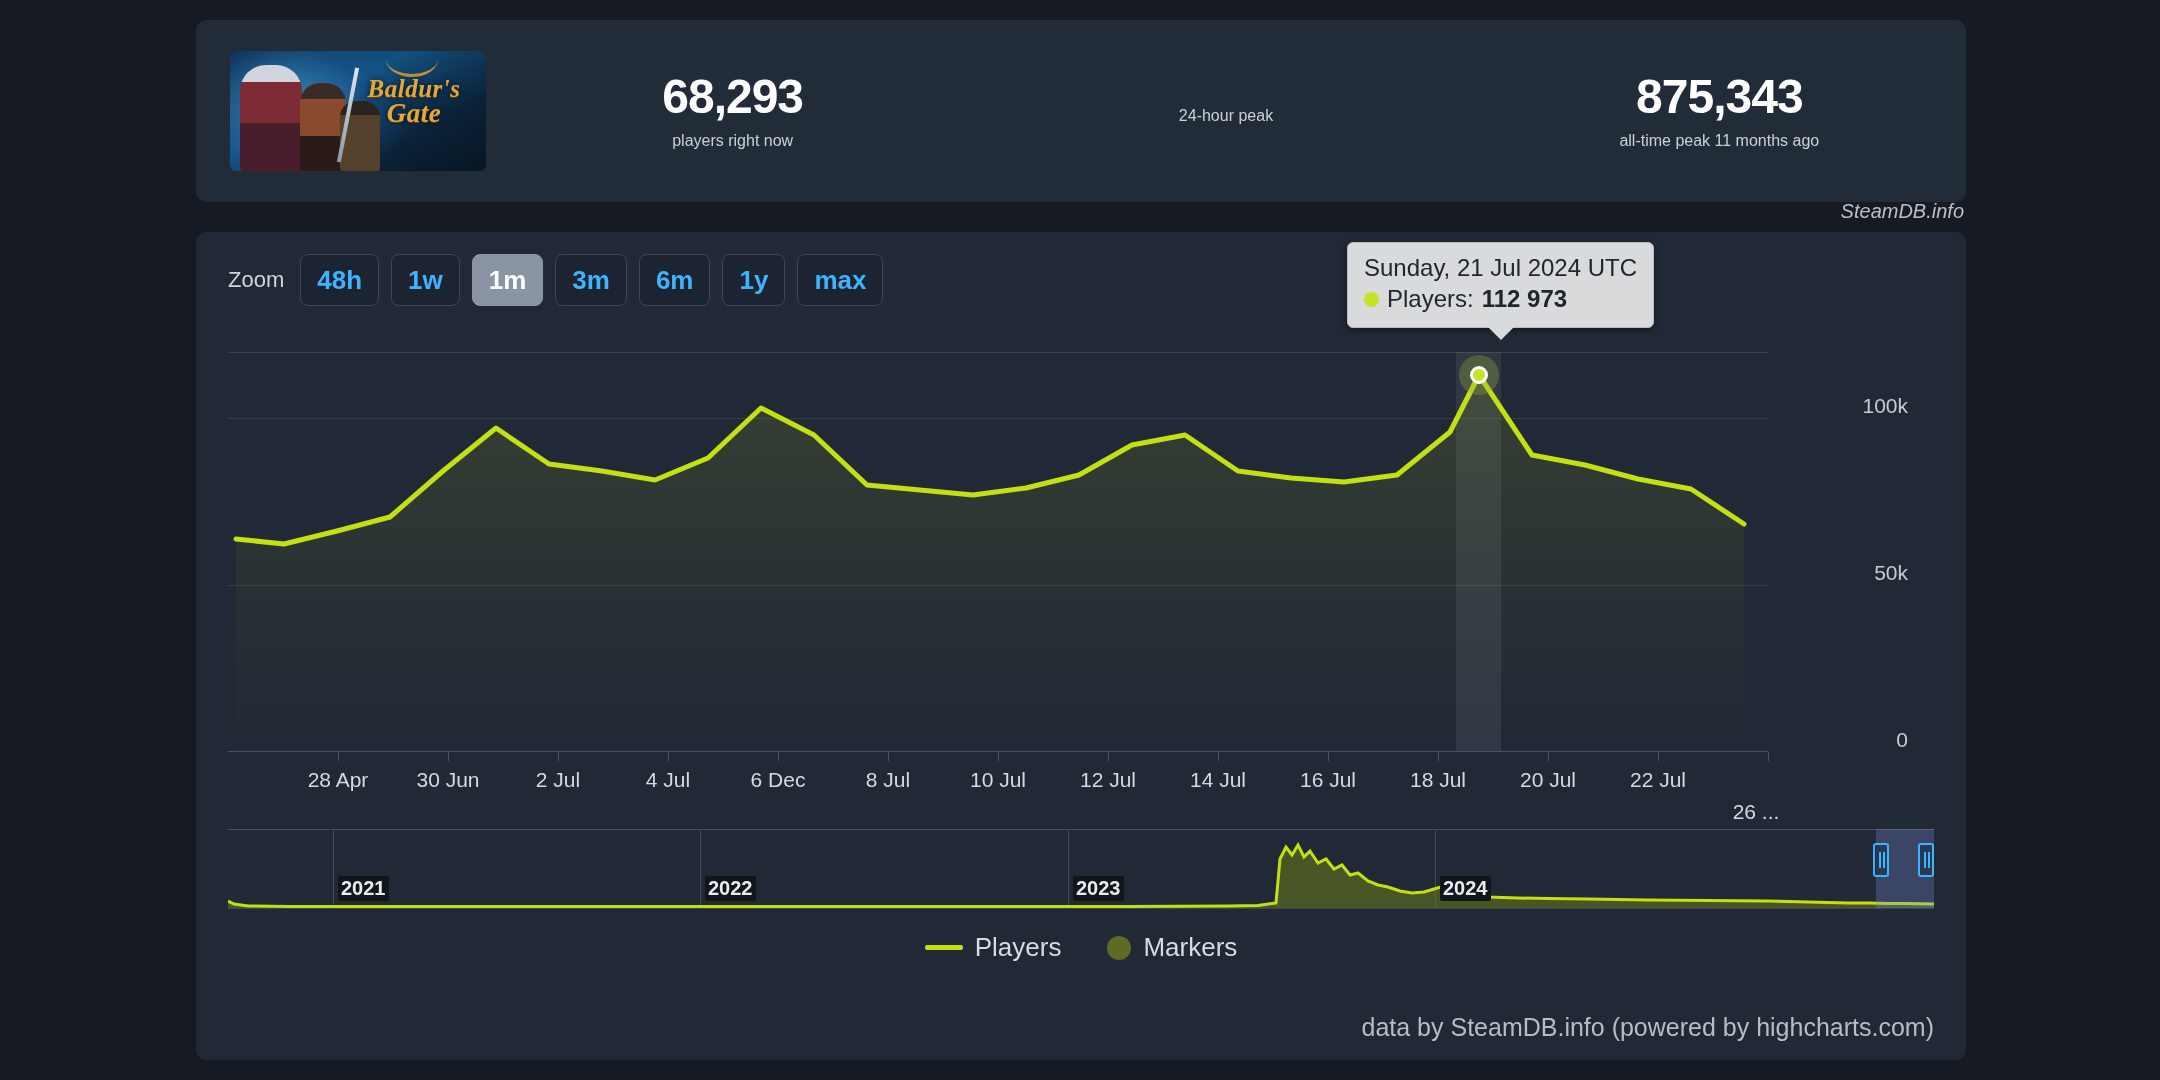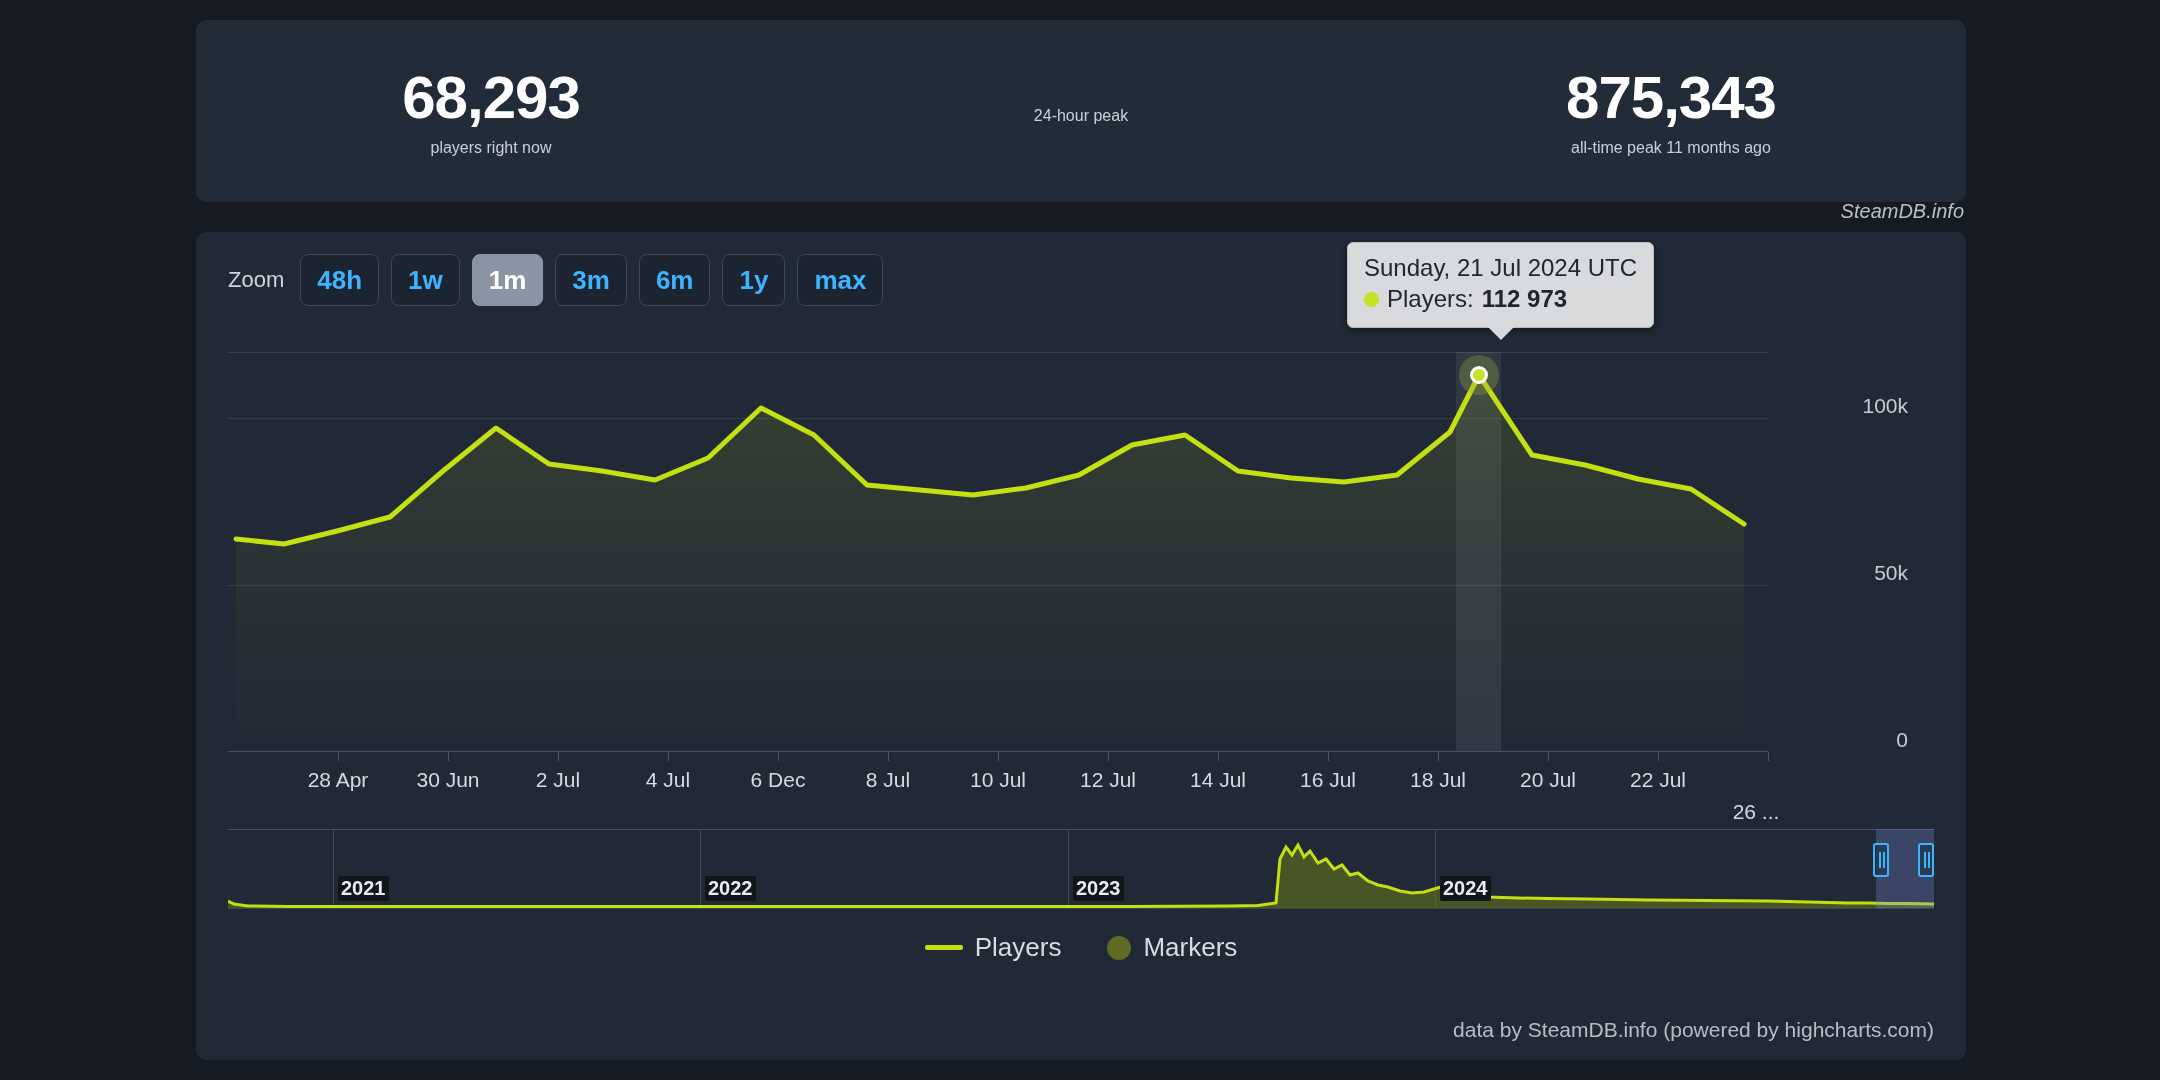--- a/index.html
+++ b/index.html
@@ -67,21 +67,21 @@
     position:absolute; right: 48px; top: 8px;
     width: 52px; height: 18px;
     border-top: 3px solid #d49a34;
     border-radius: 50% 50% 0 0 / 100% 100% 0 0;
     transform: rotate(180deg);
     opacity:.9;
   }
 
   .stat { flex: 1; text-align: center; }
   .stat-value {
-    font-size: 60px; font-weight: bold; color: #ffffff;
+    font-size: 48px; font-weight: bold; color: #ffffff;
     letter-spacing: -1px; line-height: 1.05;
   }
   .stat-label { font-size: 16px; color: #c9d0d9; margin-top: 10px; }
 
   .attrib {
     position: absolute; right: 196px; top: 200px;
     font-size: 20px; font-style: italic; color: #b9c0ca;
   }
 
   
@@ -216,29 +216,41 @@
     position: absolute; left: 0; right: 0; top: 700px;
     display:flex; justify-content:center; align-items:center; gap: 46px;
   }
   .lg { display:flex; align-items:center; gap: 12px; cursor:pointer; }
   .lg-line { width: 38px; height: 5px; background: #c3e012; border-radius: 2px; }
   .lg-dot  { width: 24px; height: 24px; border-radius:50%; background:#5f6b23; }
   .lg-text { font-size: 26px; color: #d7dce3; }
 
   .footer {
     position: absolute; right: 32px; bottom: 18px;
-    font-size: 21px; color: #b6bdc7;
+    font-size: 25px; color: #b6bdc7;
   }
 </style>
 </head>
 <body>
 
 <div class="page">
 
   <div class="stats-card">
+    <div class="cover">
+      <div class="glow"></div>
+      <div class="fig1"></div>
+      <div class="fig2"></div>
+      <div class="fig3"></div>
+      <div class="blade"></div>
+      <div class="horns"></div>
+      <div class="logo">
+        <div>Baldur's</div>
+        <div class="l2">Gate</div>
+      </div>
+    </div>
 
     <div class="stat">
       <div class="stat-value">68,293</div>
       <div class="stat-label">players right now</div>
     </div>
     <div class="stat">
       <div class="stat-label">24-hour peak</div>
     </div>
     <div class="stat">
       <div class="stat-value">875,343</div>

